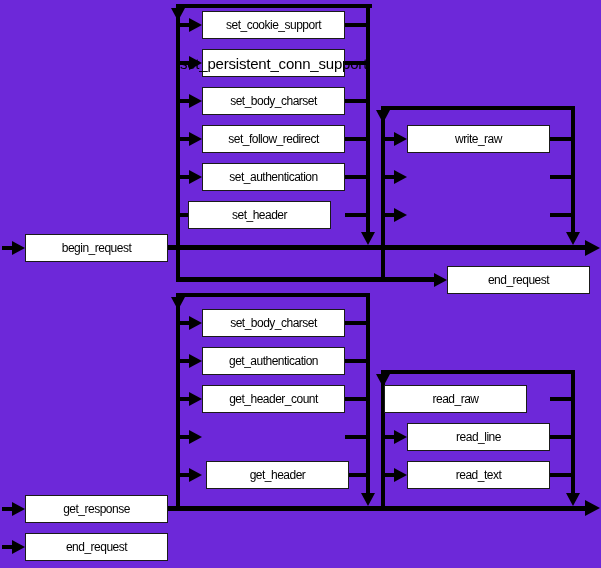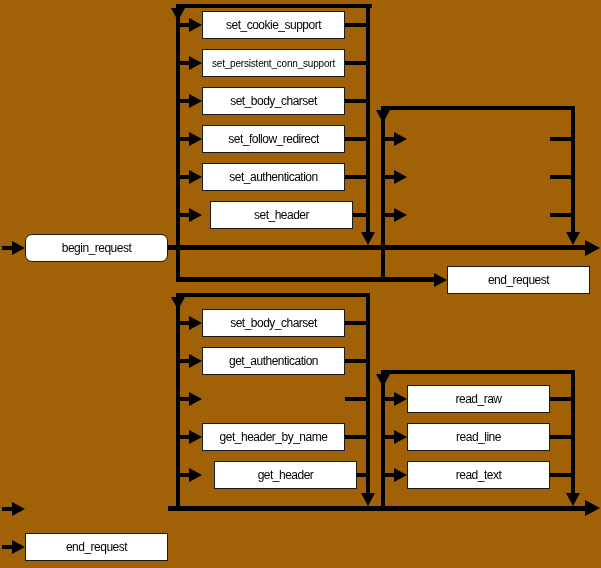--- a/index.html
+++ b/index.html
@@ -1,21 +1,21 @@
 <!DOCTYPE html>
 <html><head>
 <meta charset="utf-8">
 <style>
   html,body{margin:0;padding:0;background:#fff;}
-  #canvas{position:relative;width:601px;height:568px;background:#a16207;
+  #canvas{position:relative;width:601px;height:568px;background:#6d28d9;
           font-family:"Liberation Sans",sans-serif;overflow:hidden;}
   .node{position:absolute;box-sizing:border-box;width:143px;height:28px;background:#fff;
         border:1.5px solid #1a1a1a;display:flex;align-items:center;justify-content:center;
         font-size:12px;letter-spacing:-0.5px;color:#000;white-space:nowrap;}
-  .node.tight{font-size:10px;letter-spacing:-0.2px;}
+  .node.tight{font-size:15px;letter-spacing:-0.2px;}
   .hl{position:absolute;height:4px;background:#000;}
   .hl.thick{height:5px;}
   .vl{position:absolute;width:4px;background:#000;}
   .ar{position:absolute;width:0;height:0;border-top:7px solid transparent;
       border-bottom:7px solid transparent;border-left:13px solid #000;}
   .ar.lg{border-top-width:8px;border-bottom-width:8px;border-left-width:15px;}
   .ad{position:absolute;width:0;height:0;border-left:7px solid transparent;
       border-right:7px solid transparent;border-top:13px solid #000;}
 </style>
 </head>
@@ -53,46 +53,47 @@
   <div class="hl" style="left:345px;top:175px;width:25px;"></div>
   <div class="hl" style="left:178px;top:213px;width:14px;"></div>
   <div class="ar" style="left:189px;top:208px;"></div>
   <div class="hl" style="left:345px;top:213px;width:25px;"></div>
 
   <div class="node" style="left:202px;top:11px;">set_cookie_support</div>
   <div class="node tight" style="left:202px;top:49px;">set_persistent_conn_support</div>
   <div class="node" style="left:202px;top:87px;">set_body_charset</div>
   <div class="node" style="left:202px;top:163px;">set_authentication</div>
   <div class="node" style="left:202px;top:125px;">set_follow_redirect</div>
-  <div class="node" style="left:210px;top:201px;">set_header</div>
+  <div class="node" style="left:188px;top:201px;">set_header</div>
 
   <div class="hl" style="left:381px;top:106px;width:194px;"></div>
   <div class="vl" style="left:381px;top:106px;height:176px;"></div>
   <div class="vl" style="left:571px;top:106px;height:126px;"></div>
   <div class="ad" style="left:376px;top:110px;"></div>
   <div class="ad" style="left:566px;top:232px;"></div>
 
   <div class="hl" style="left:385px;top:137px;width:12px;"></div>
   <div class="ar" style="left:394px;top:132px;"></div>
   <div class="hl" style="left:550px;top:137px;width:23px;"></div>
   <div class="hl" style="left:385px;top:175px;width:12px;"></div>
   <div class="ar" style="left:394px;top:170px;"></div>
   <div class="hl" style="left:550px;top:175px;width:23px;"></div>
   <div class="hl" style="left:385px;top:213px;width:12px;"></div>
   <div class="ar" style="left:394px;top:208px;"></div>
   <div class="hl" style="left:550px;top:213px;width:23px;"></div>
 
+  <div class="node" style="left:407px;top:125px;">write_raw</div>
 
   <div class="hl thick" style="left:168px;top:245px;width:419px;"></div>
   <div class="ar lg" style="left:585px;top:240px;"></div>
 
   <div class="hl thick" style="left:176px;top:277px;width:258px;"></div>
   <div class="ar" style="left:434px;top:273px;"></div>
 
-  <div class="node" style="left:25px;top:234px;border-radius:7px;">begin_request</div>
+  <div class="node" style="left:25px;top:234px;">begin_request</div>
   <div class="node" style="left:447px;top:266px;">end_request</div>
 
   <div class="hl" style="left:176px;top:293px;width:194px;"></div>
   <div class="vl" style="left:176px;top:293px;height:218px;"></div>
   <div class="vl" style="left:366px;top:293px;height:201px;"></div>
   <div class="ad" style="left:171px;top:297px;"></div>
   <div class="ad" style="left:361px;top:493px;"></div>
 
   <div class="hl" style="left:178px;top:321px;width:14px;"></div>
   <div class="ar" style="left:189px;top:316px;"></div>
@@ -105,41 +106,42 @@
   <div class="hl" style="left:345px;top:397px;width:25px;"></div>
   <div class="hl" style="left:178px;top:435px;width:14px;"></div>
   <div class="ar" style="left:189px;top:430px;"></div>
   <div class="hl" style="left:345px;top:435px;width:25px;"></div>
   <div class="hl" style="left:178px;top:473px;width:14px;"></div>
   <div class="ar" style="left:189px;top:468px;"></div>
   <div class="hl" style="left:345px;top:473px;width:25px;"></div>
 
   <div class="node" style="left:202px;top:309px;">set_body_charset</div>
   <div class="node" style="left:202px;top:347px;">get_authentication</div>
-  <div class="node" style="left:202px;top:423px;">get_header_by_name</div>
-  <div class="node" style="left:214px;top:461px;">get_header</div>
+  <div class="node" style="left:202px;top:385px;">get_header_count</div>
+  <div class="node" style="left:206px;top:461px;">get_header</div>
 
   <div class="hl" style="left:381px;top:370px;width:194px;"></div>
   <div class="vl" style="left:381px;top:370px;height:141px;"></div>
   <div class="vl" style="left:571px;top:370px;height:124px;"></div>
   <div class="ad" style="left:376px;top:374px;"></div>
   <div class="ad" style="left:566px;top:493px;"></div>
 
   <div class="hl" style="left:385px;top:397px;width:12px;"></div>
   <div class="ar" style="left:394px;top:392px;"></div>
   <div class="hl" style="left:550px;top:397px;width:23px;"></div>
   <div class="hl" style="left:385px;top:435px;width:12px;"></div>
   <div class="ar" style="left:394px;top:430px;"></div>
   <div class="hl" style="left:550px;top:435px;width:23px;"></div>
   <div class="hl" style="left:385px;top:473px;width:12px;"></div>
   <div class="ar" style="left:394px;top:468px;"></div>
   <div class="hl" style="left:550px;top:473px;width:23px;"></div>
 
-  <div class="node" style="left:407px;top:385px;">read_raw</div>
+  <div class="node" style="left:384px;top:385px;">read_raw</div>
   <div class="node" style="left:407px;top:423px;">read_line</div>
   <div class="node" style="left:407px;top:461px;">read_text</div>
 
   <div class="hl thick" style="left:168px;top:506px;width:419px;"></div>
   <div class="ar lg" style="left:585px;top:500px;"></div>
 
+  <div class="node" style="left:25px;top:495px;">get_response</div>
   <div class="node" style="left:25px;top:533px;">end_request</div>
 
 </div>
 
 </body></html>

